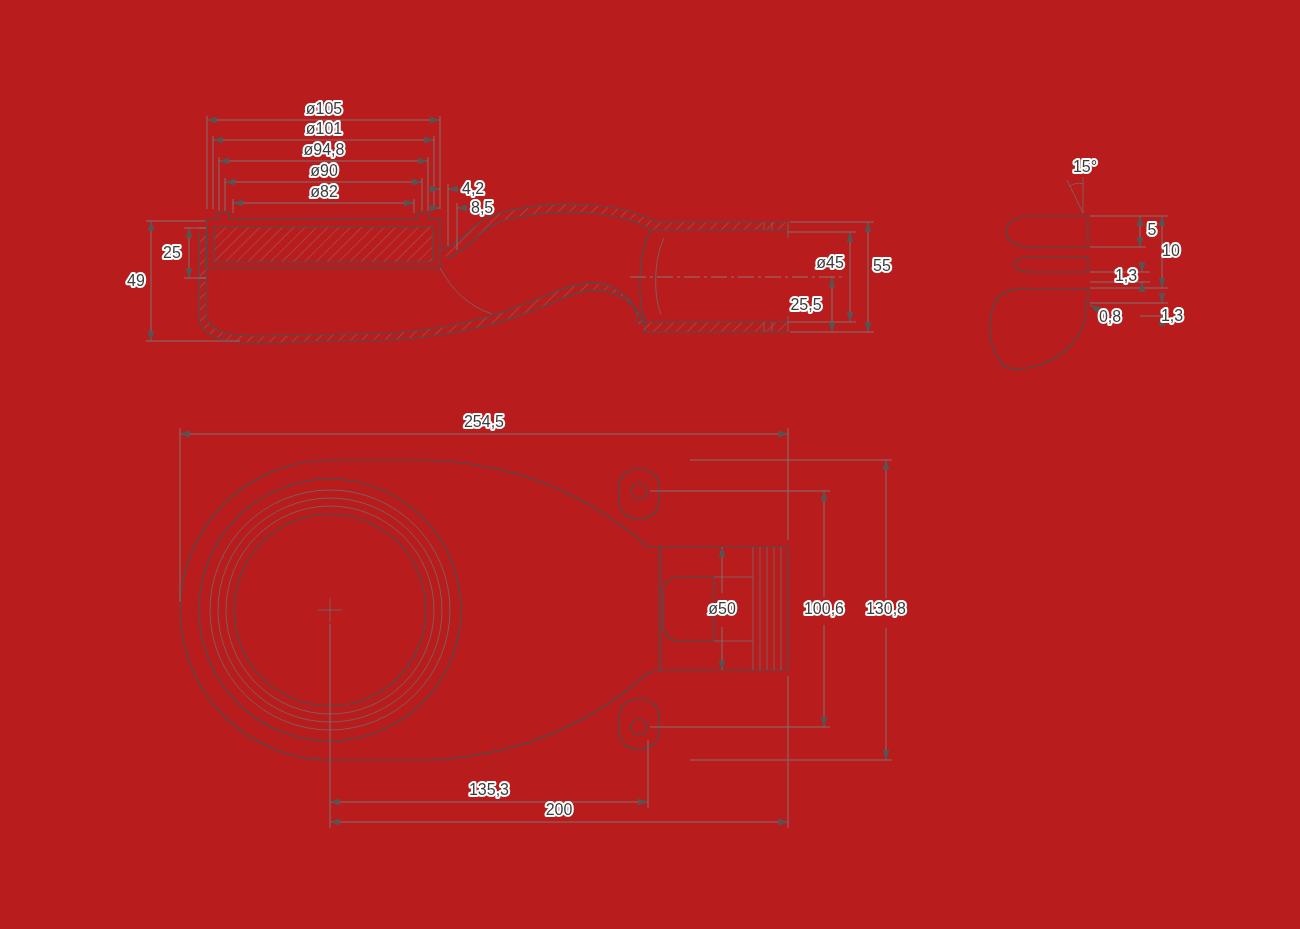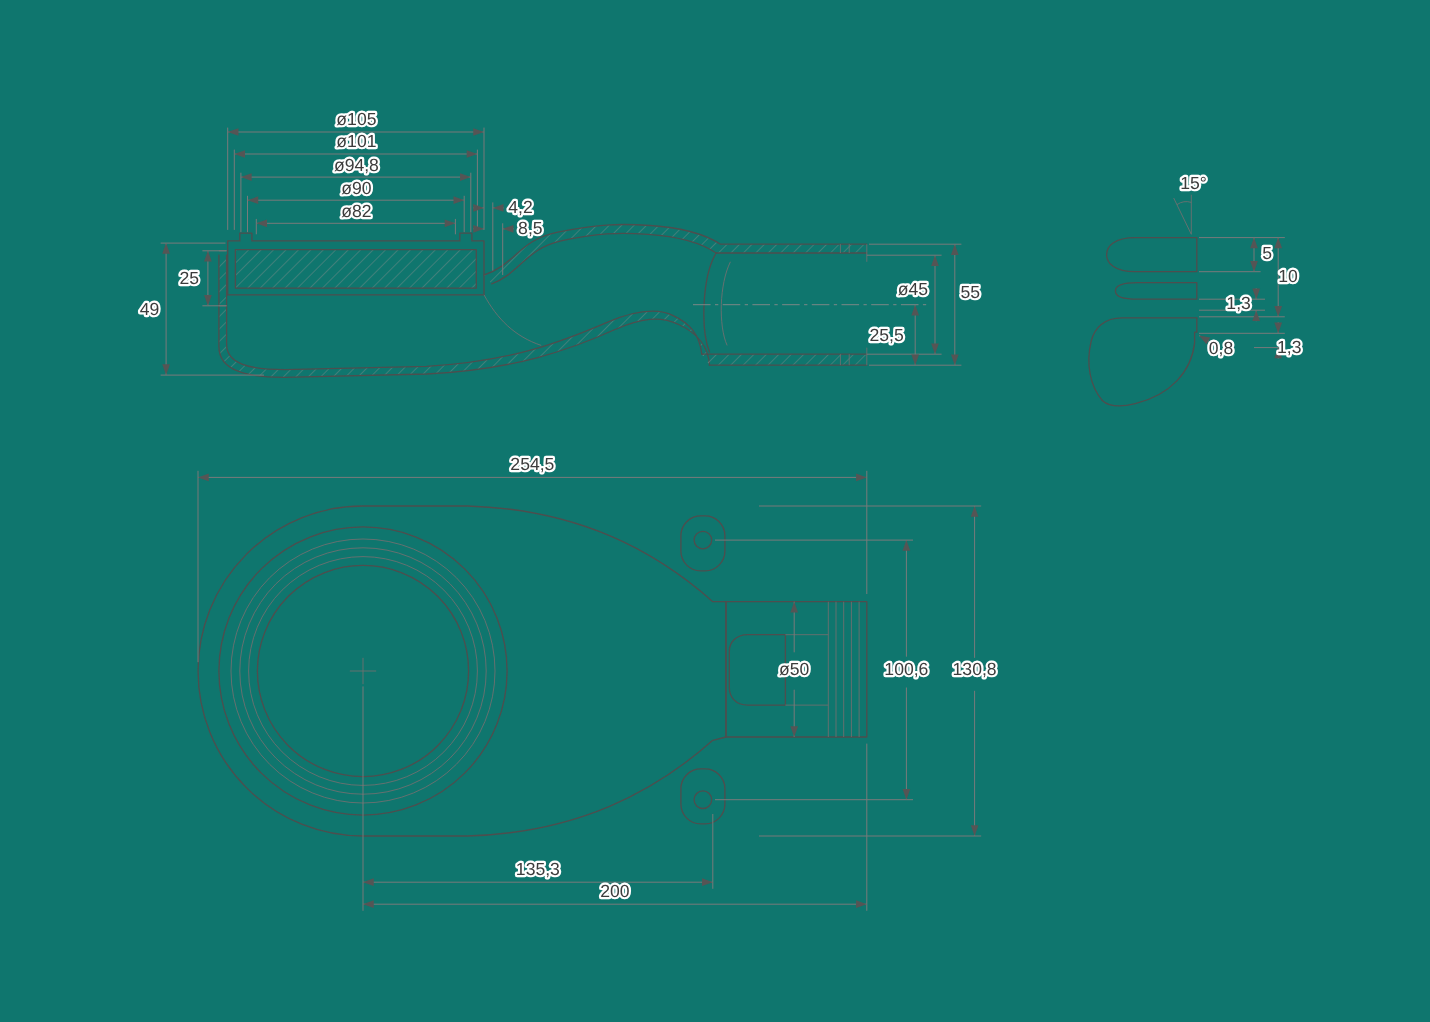--- a/index.html
+++ b/index.html
@@ -1,16 +1,16 @@
 <!DOCTYPE html>
 <html><head>
 <meta charset="utf-8">
 <style>
   html,body{margin:0;padding:0;background:#ffffff;}
-  #stage{position:relative;width:1300px;height:929px;background:#0f766e;overflow:hidden;}
+  #stage{position:relative;width:1300px;height:929px;background:#b91c1c;overflow:hidden;}
   svg{display:block;}
   .ol{stroke:#4e4e4e;stroke-width:1.2;fill:none;stroke-linecap:round;stroke-linejoin:round;}
   .thin{stroke:#6f6f6f;stroke-width:0.8;fill:none;}
   .dim{stroke:#7a7a7a;stroke-width:0.9;fill:none;}
   .cl{stroke:#8a8a8a;stroke-width:0.8;fill:none;stroke-dasharray:16 4 3 4;}
   .hatch{fill:url(#hatchpat);stroke:none;}
   text{font-family:"Liberation Sans",sans-serif;font-size:16px;fill:#3c3c3c;
        paint-order:stroke;stroke:#ffffff;stroke-width:4;stroke-linejoin:round;}
 </style>
 </head>

